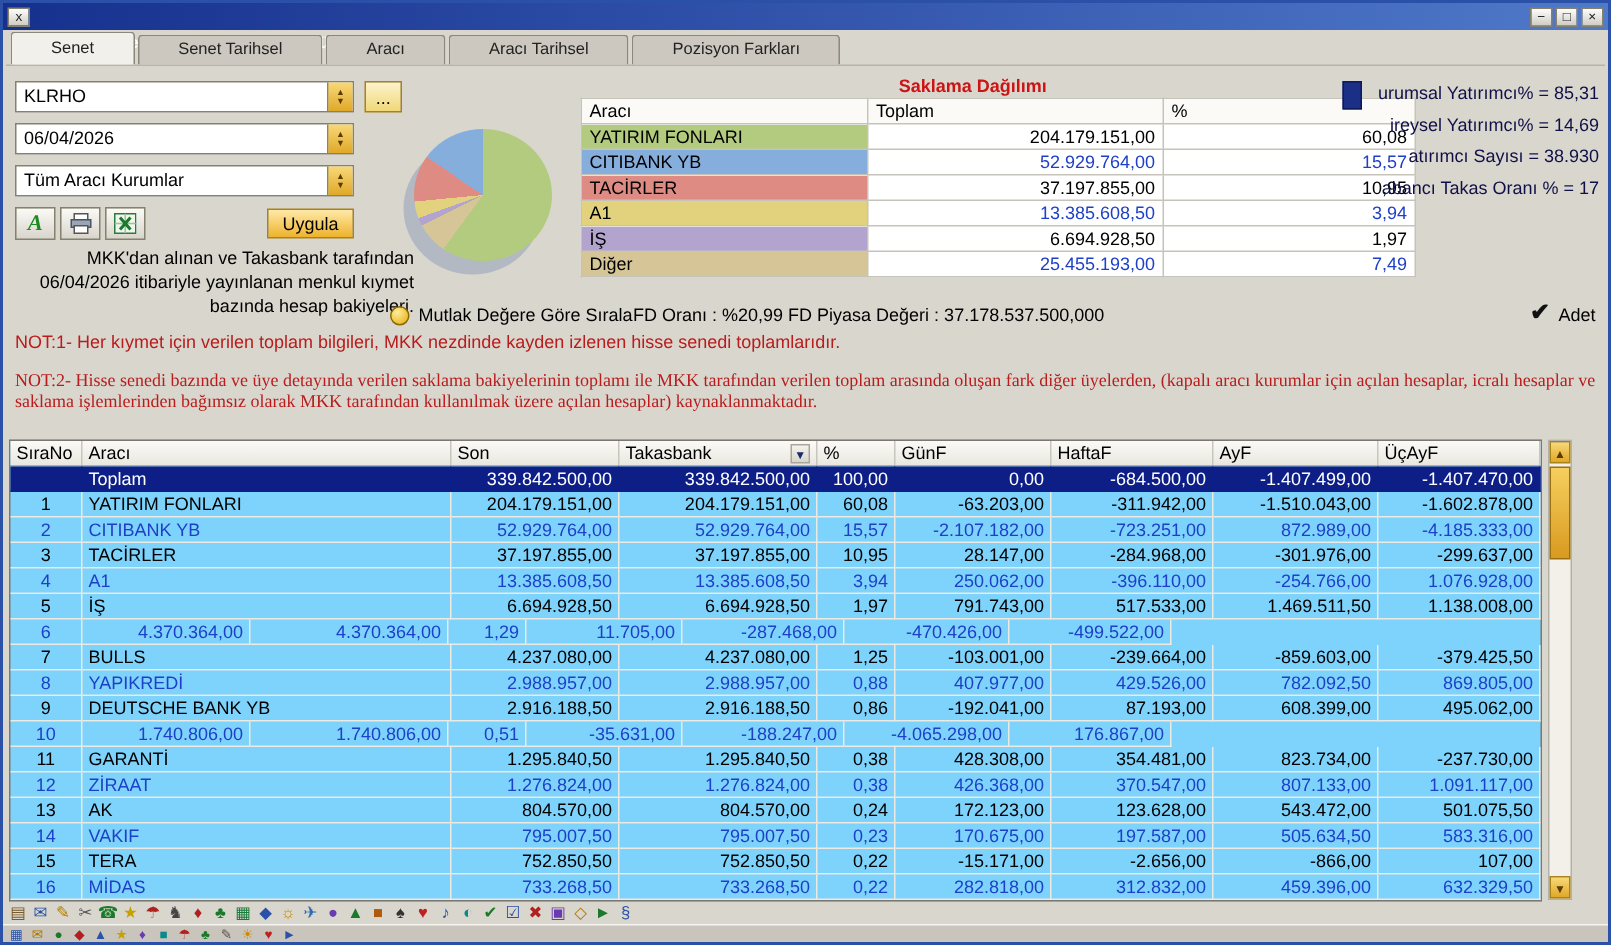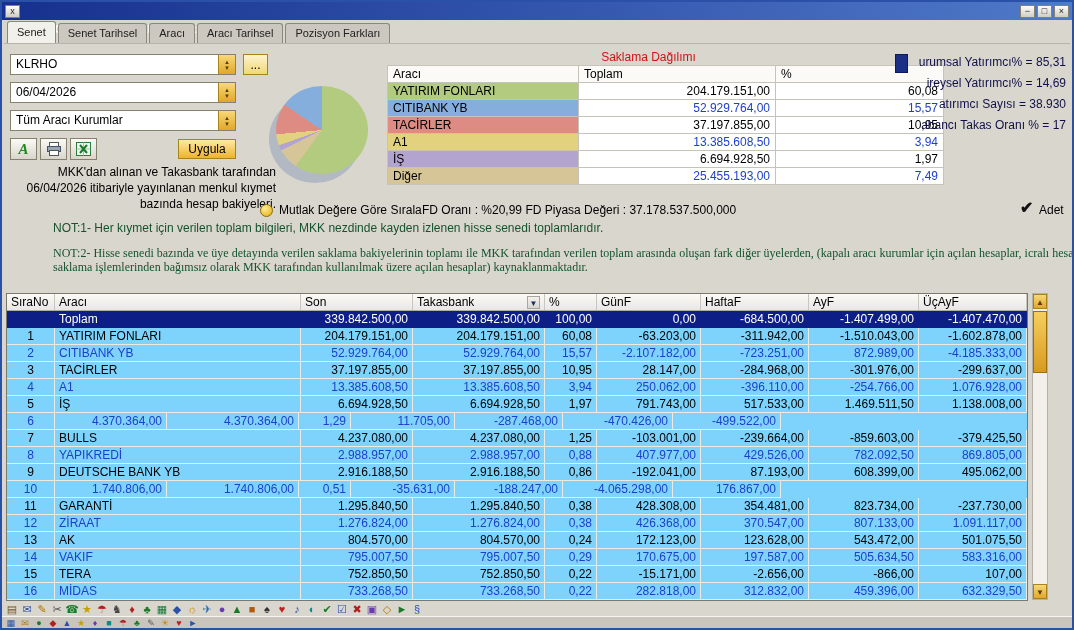--- a/index.html
+++ b/index.html
@@ -10,21 +10,21 @@
   
   .titlebar{position:absolute;top:0;left:0;right:0;height:18px;
             background:linear-gradient(90deg,#16308e,#4f79c9);display:flex;align-items:center;padding:0 3px;gap:4px;}
   .tb-btn{width:15px;height:13px;background:linear-gradient(#fdfdfb,#cfccc3);border:1px solid #84816f;
           font-size:9px;line-height:11px;text-align:center;color:#222;box-sizing:border-box;flex:0 0 auto;}
   .title-text{color:#fff;font-weight:bold;font-size:11px;flex:1;white-space:nowrap;overflow:hidden;margin-top:36px;}
   .tb-right{display:flex;gap:2px;}
   
   .tabstrip{position:absolute;top:19px;left:2px;right:2px;height:22px;display:flex;align-items:flex-end;padding-left:3px;gap:2px;
             border-bottom:1px solid #b7b4aa;}
-  .tab{height:19px;line-height:19px;padding:0 9px;background:#ccc8bf;border:1px solid #8a877c;border-bottom:none;
+  .tab{height:19px;line-height:19px;padding:0 26px;background:#ccc8bf;border:1px solid #8a877c;border-bottom:none;
        border-radius:3px 3px 0 0;font-size:11px;color:#222;}
   .tab.active{height:21px;line-height:21px;background:#f2f0ea;}
   
   .lbl{position:absolute;font-size:12px;white-space:nowrap;}
   
   .combo{position:absolute;height:21px;background:#fff;border:1px solid #84816f;box-sizing:border-box;}
   .combo-text{display:block;line-height:19px;padding-left:5px;white-space:nowrap;overflow:hidden;}
   .spin{position:absolute;right:0;top:0;bottom:0;width:16px;background:linear-gradient(#f8d878,#e0a828);
         border-left:1px solid #a8821a;display:flex;flex-direction:column;align-items:center;justify-content:center;}
   .spin i{font-style:normal;font-size:6px;line-height:6px;color:#5a3c00;}
@@ -35,33 +35,33 @@
   .gold-pale{background:linear-gradient(#fdf3cd,#f0d878);border-color:#a8821a;}
   .icon-btn{width:27px;height:22px;background:linear-gradient(#fbfaf6,#d8d5cc);}
   .font-a{font-family:"Liberation Serif",serif;font-style:italic;font-weight:bold;font-size:15px;color:#1f8a1f;line-height:18px;}
   .desc{position:absolute;left:8px;top:162px;width:266px;font-size:12px;line-height:16px;color:#000;text-align:right;}
   
   .pie-wrap{position:absolute;left:274px;top:84px;width:92px;height:88px;}
   .pie-base{position:absolute;left:-7px;top:9px;width:92px;height:88px;border-radius:50%;background:#b2b9c2;}
   .pie-disc{position:absolute;left:0;top:0;width:92px;height:88px;border-radius:50%;background:#ccc;}
   
   .dist{position:absolute;left:385px;top:48px;width:523px;}
-  .dist-title{color:#cc1414;font-weight:normal;text-align:center;font-size:12px;height:15px;}
+  .dist-title{color:#cc1414;font-weight:bold;text-align:center;font-size:12px;height:15px;}
   table.dist-table{border-collapse:collapse;width:523px;table-layout:fixed;background:#fff;}
   .dist-table th,.dist-table td{border:1px solid #c6c3ba;height:16px;padding:0 5px;font-size:12px;font-weight:normal;
                                 overflow:hidden;white-space:nowrap;}
   .dist-table th{background:#fbfaf6;text-align:left;}
   .dist-table td.num{text-align:right;}
   .dark-frag{position:absolute;left:893px;top:52px;width:13px;height:19px;background:#1b2f86;border:1px solid #0a1a5a;box-sizing:border-box;}
   .side-stats{position:absolute;right:6px;top:50px;text-align:right;font-size:12px;line-height:21px;color:#101048;white-space:nowrap;}
   
   .radio{position:absolute;left:258px;top:202px;width:13px;height:13px;border-radius:50%;
          background:radial-gradient(circle at 35% 30%,#ffec9a,#e6ae0a);border:1px solid #8a6a00;box-sizing:border-box;}
   .adet-check{position:absolute;left:1018px;top:196px;font-size:16px;font-weight:bold;color:#111;}
-  .note{position:absolute;left:8px;font-size:12px;color:#14532d;white-space:nowrap;margin-left:43px;}
+  .note{position:absolute;left:8px;font-size:12px;color:#b91c1c;white-space:nowrap;}
   .note2{width:1058px;white-space:normal;line-height:13.5px;}
   
   .main-table{position:absolute;left:4px;top:291px;width:1020px;border:1px solid #7a7870;background:#7dd3fc;box-sizing:content-box;}
   .mh{display:flex;height:16px;background:linear-gradient(#fbfaf7,#e9e7df);border-bottom:1px solid #b0ada4;}
   .mh .c{font-size:12px;line-height:15px;padding:0 4px;border-right:1px solid #c8c5bc;box-sizing:border-box;
          display:flex;align-items:center;overflow:hidden;white-space:nowrap;}
   .dd{margin-left:auto;width:13px;height:13px;font-size:8px;line-height:13px;text-align:center;color:#1a2a6a;
       background:linear-gradient(#f4f2ec,#d9d6cc);border:1px solid #a8a59a;box-sizing:border-box;}
   .mr{display:flex;height:17px;line-height:17px;}
   .mr .c{font-size:12px;padding:0 4px;border-right:1px solid #eceae1;border-bottom:1px solid #eceae1;
@@ -414,21 +414,21 @@
           <span class="c c5">172.123,00</span>
           <span class="c c6">123.628,00</span>
           <span class="c c7">543.472,00</span>
           <span class="c c8">501.075,50</span>
         </div>
         <div class="mr blue">
           <span class="c c0">14</span>
           <span class="c c1">VAKIF</span>
           <span class="c c2">795.007,50</span>
           <span class="c c3">795.007,50</span>
-          <span class="c c4">0,29</span>
+          <span class="c c4">0,23</span>
           <span class="c c5">170.675,00</span>
           <span class="c c6">197.587,00</span>
           <span class="c c7">505.634,50</span>
           <span class="c c8">583.316,00</span>
         </div>
         <div class="mr">
           <span class="c c0">15</span>
           <span class="c c1">TERA</span>
           <span class="c c2">752.850,50</span>
           <span class="c c3">752.850,50</span>

